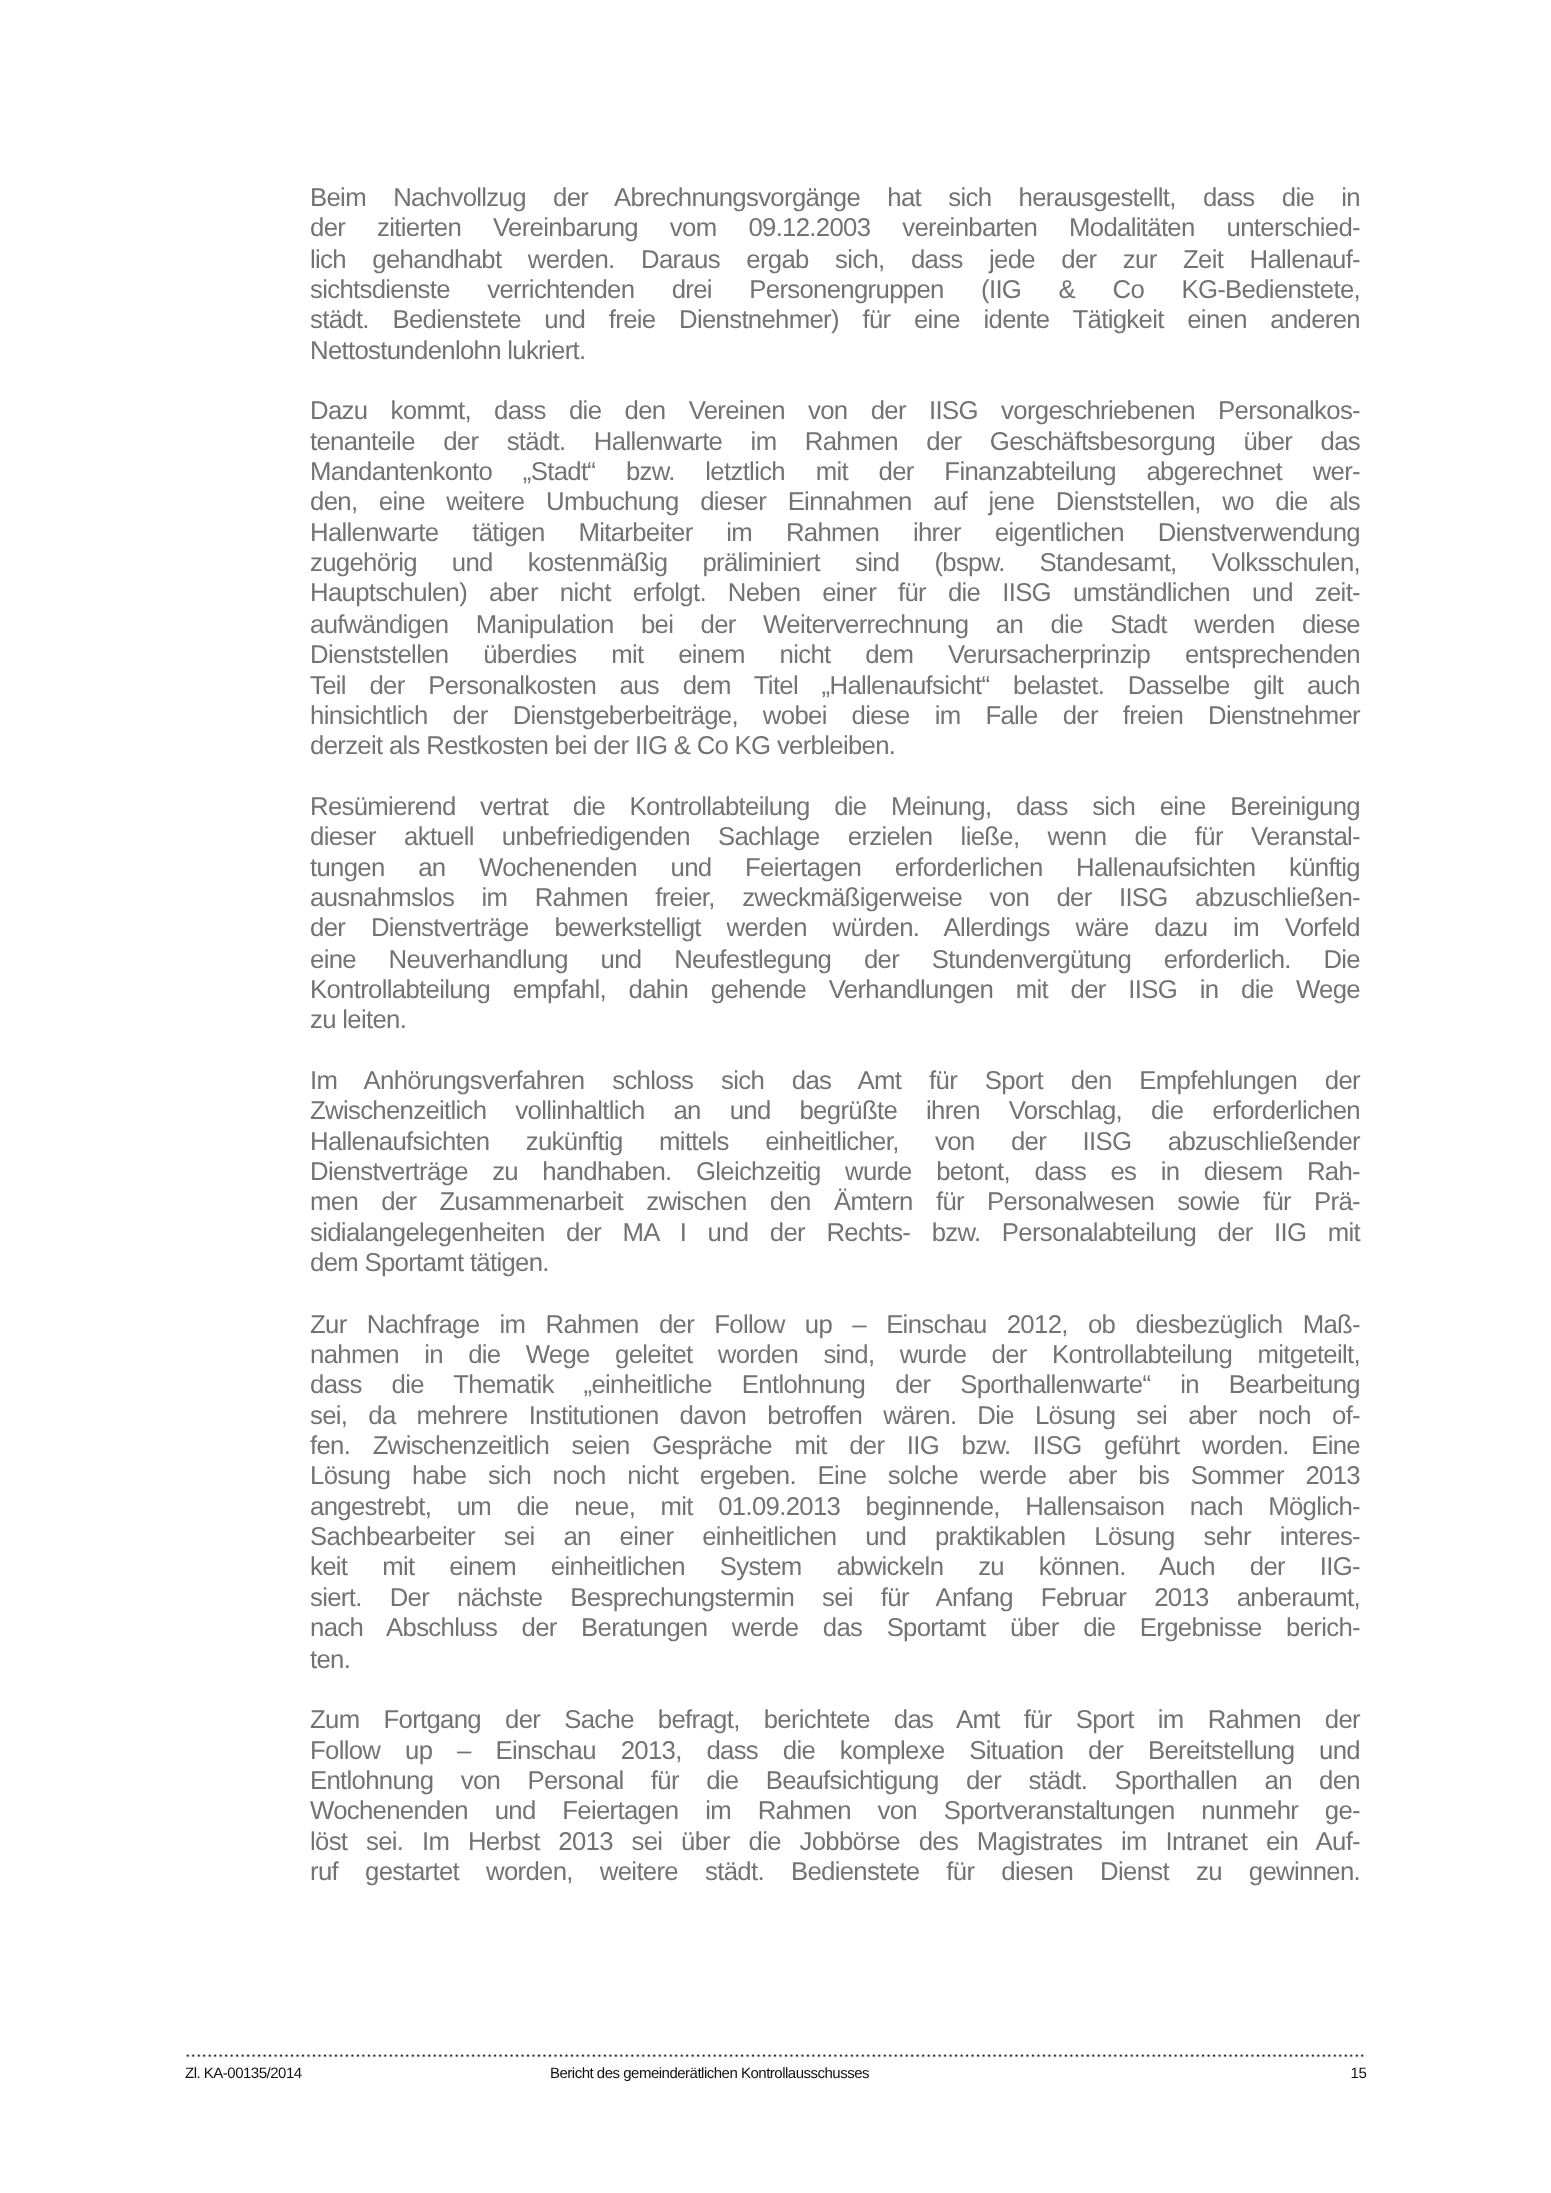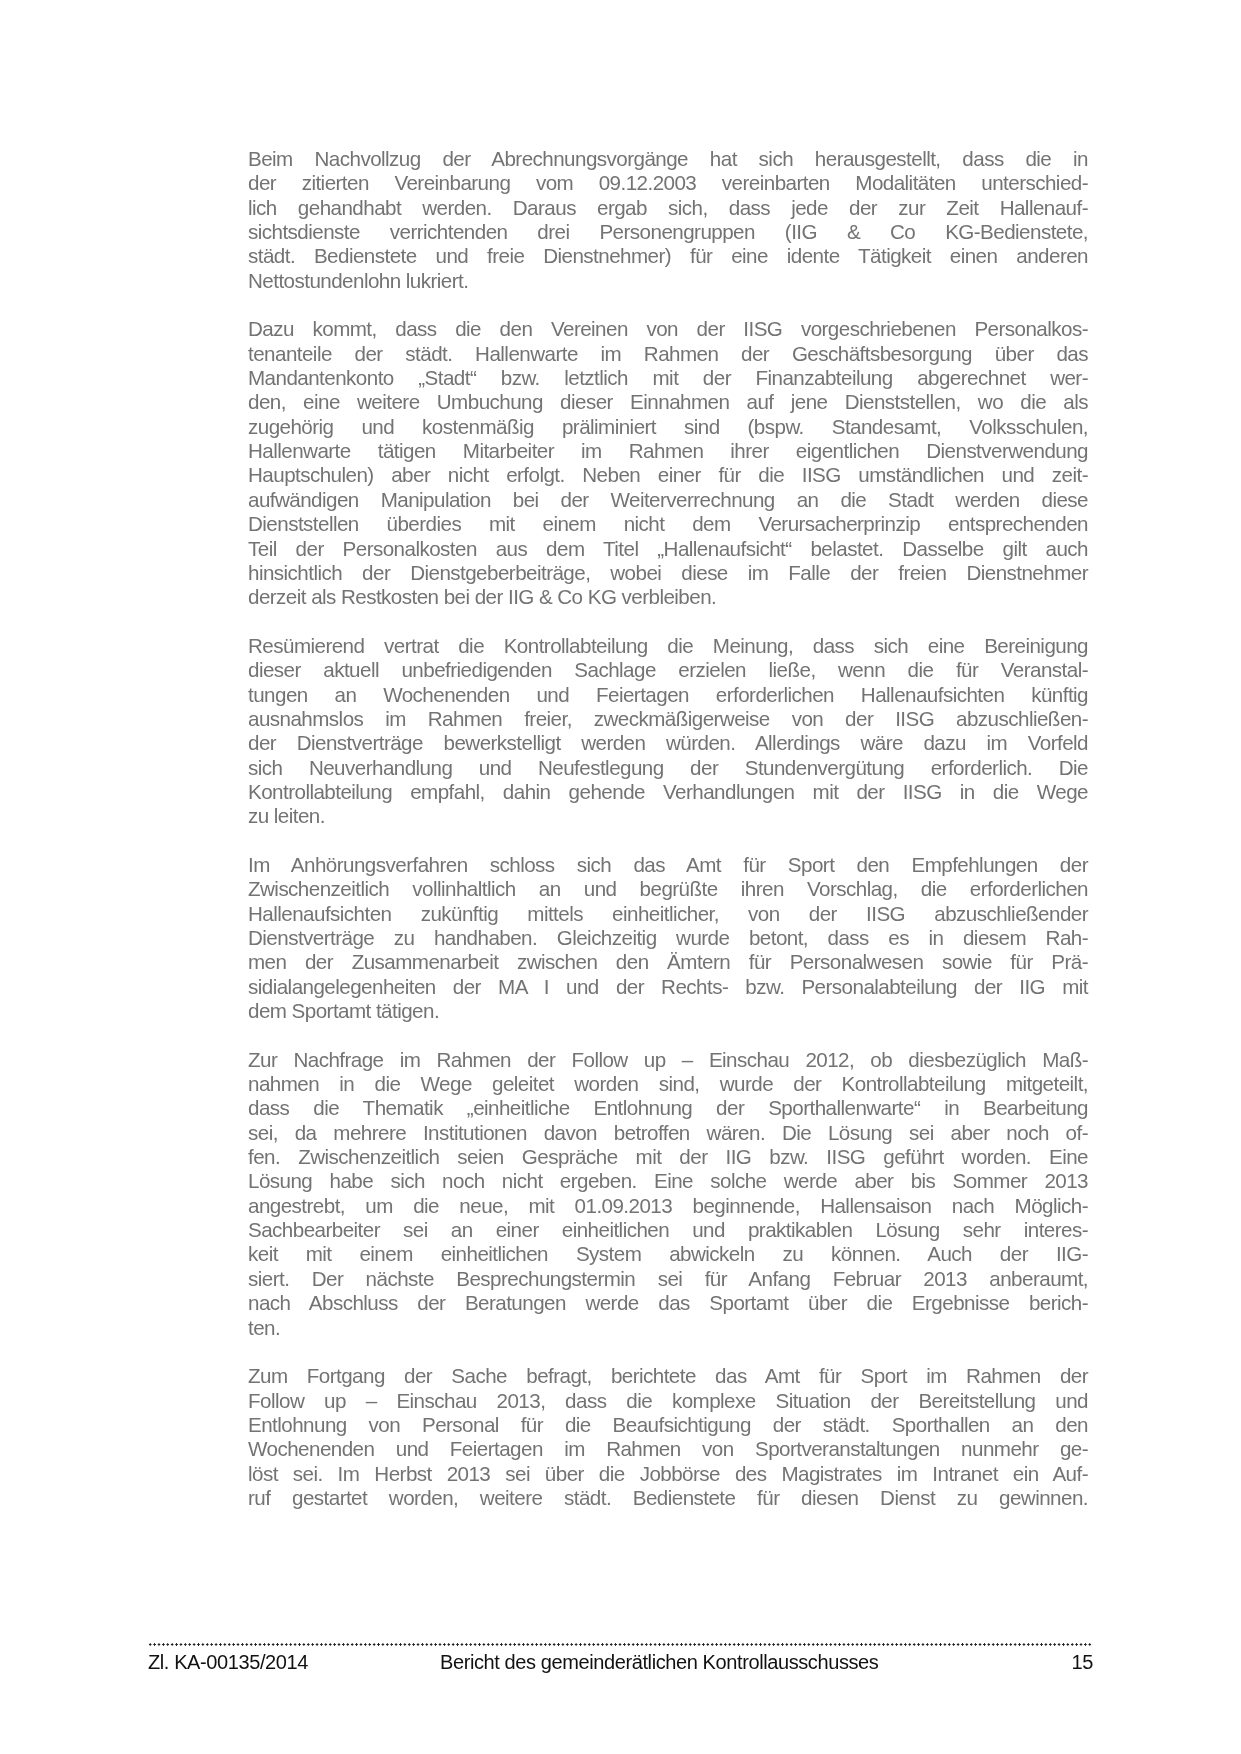--- a/index.html
+++ b/index.html
@@ -14,21 +14,21 @@
   .body-text p { margin: 0 0 24.35px 0; hyphens: manual; }
   .line { display: block; text-align: justify; text-align-last: justify; white-space: nowrap; }
   .line.last { text-align-last: left; }
   .footer-rule {
     position: absolute; left: 148px; top: 1643px; width: 945px; height: 3px;
     background-image: radial-gradient(circle, #222 1px, transparent 1.2px);
     background-size: 4.4px 3px; background-repeat: repeat-x;
   }
   .footer {
     position: absolute; left: 148px; top: 1651px; width: 945px; height: 24px;
-    font-family: "Liberation Sans", sans-serif; font-size: 20px; color: #111;
+    font-family: "Liberation Sans", sans-serif; font-size: 12px; color: #111;
     letter-spacing: -0.4px;
   }
   .footer .ref { position: absolute; left: 0; top: 0; }
   .footer .title { position: absolute; left: 292px; top: 0; }
   .footer .pagenum { position: absolute; right: 0; top: 0; }
 </style>
 </head>
 <body>
 
 <div class="page">
@@ -39,36 +39,36 @@
         <span class="line" style="display: block;">lich gehandhabt werden. Daraus ergab sich, dass jede der zur Zeit Hallenauf-</span>
         <span class="line" style="display: block;">sichtsdienste verrichtenden drei Personengruppen (IIG &amp; Co KG-Bedienstete,</span>
         <span class="line" style="display: block;">städt. Bedienstete und freie Dienstnehmer) für eine idente Tätigkeit einen anderen</span>
         <span class="line last" style="display: block;">Nettostundenlohn lukriert.</span>
       </p>
       <p>
         <span class="line" style="display: block;">Dazu kommt, dass die den Vereinen von der IISG vorgeschriebenen Personalkos-</span>
         <span class="line" style="display: block;">tenanteile der städt. Hallenwarte im Rahmen der Geschäftsbesorgung über das</span>
         <span class="line" style="display: block;">Mandantenkonto „Stadt“ bzw. letztlich mit der Finanzabteilung abgerechnet wer-</span>
         <span class="line" style="display: block;">den, eine weitere Umbuchung dieser Einnahmen auf jene Dienststellen, wo die als</span>
+        <span class="line" style="display: block;">Hallenwarte tätigen Mitarbeiter im Rahmen ihrer eigentlichen Dienstverwendung</span>
         <span class="line" style="display: block;">zugehörig und kostenmäßig präliminiert sind (bspw. Standesamt, Volksschulen,</span>
-        <span class="line" style="display: block;">Hallenwarte tätigen Mitarbeiter im Rahmen ihrer eigentlichen Dienstverwendung</span>
         <span class="line" style="display: block;">Hauptschulen) aber nicht erfolgt. Neben einer für die IISG umständlichen und zeit-</span>
         <span class="line" style="display: block;">aufwändigen Manipulation bei der Weiterverrechnung an die Stadt werden diese</span>
         <span class="line" style="display: block;">Dienststellen überdies mit einem nicht dem Verursacherprinzip entsprechenden</span>
         <span class="line" style="display: block;">Teil der Personalkosten aus dem Titel „Hallenaufsicht“ belastet. Dasselbe gilt auch</span>
         <span class="line" style="display: block;">hinsichtlich der Dienstgeberbeiträge, wobei diese im Falle der freien Dienstnehmer</span>
         <span class="line last" style="display: block;">derzeit als Restkosten bei der IIG &amp; Co KG verbleiben.</span>
       </p>
       <p>
         <span class="line" style="display: block;">Resümierend vertrat die Kontrollabteilung die Meinung, dass sich eine Bereinigung</span>
         <span class="line" style="display: block;">dieser aktuell unbefriedigenden Sachlage erzielen ließe, wenn die für Veranstal-</span>
         <span class="line" style="display: block;">tungen an Wochenenden und Feiertagen erforderlichen Hallenaufsichten künftig</span>
         <span class="line" style="display: block;">ausnahmslos im Rahmen freier, zweckmäßigerweise von der IISG abzuschließen-</span>
         <span class="line" style="display: block;">der Dienstverträge bewerkstelligt werden würden. Allerdings wäre dazu im Vorfeld</span>
-        <span class="line" style="display: block;">sich Neuverhandlung und Neufestlegung der Stundenvergütung erforderlich. Die</span>
+        <span class="line" style="display: block;">eine Neuverhandlung und Neufestlegung der Stundenvergütung erforderlich. Die</span>
         <span class="line" style="display: block;">Kontrollabteilung empfahl, dahin gehende Verhandlungen mit der IISG in die Wege</span>
         <span class="line last" style="display: block;">zu leiten.</span>
       </p>
       <p>
         <span class="line" style="display: block;">Im Anhörungsverfahren schloss sich das Amt für Sport den Empfehlungen der</span>
         <span class="line" style="display: block;">Zwischenzeitlich vollinhaltlich an und begrüßte ihren Vorschlag, die erforderlichen</span>
         <span class="line" style="display: block;">Hallenaufsichten zukünftig mittels einheitlicher, von der IISG abzuschließender</span>
         <span class="line" style="display: block;">Dienstverträge zu handhaben. Gleichzeitig wurde betont, dass es in diesem Rah-</span>
         <span class="line" style="display: block;">men der Zusammenarbeit zwischen den Ämtern für Personalwesen sowie für Prä-</span>
         <span class="line" style="display: block;">sidialangelegenheiten der MA I und der Rechts- bzw. Personalabteilung der IIG mit</span>

